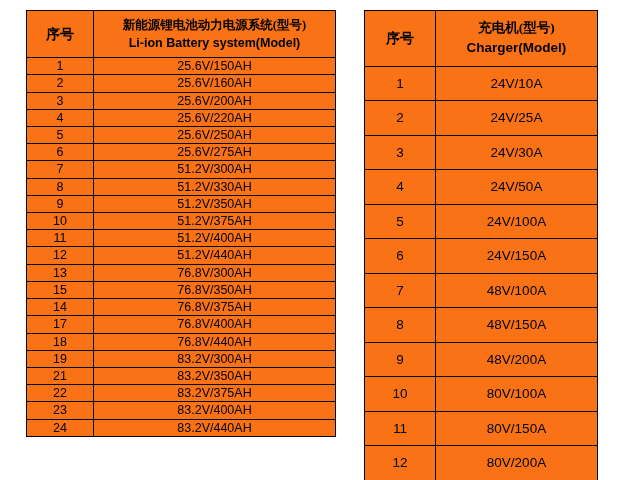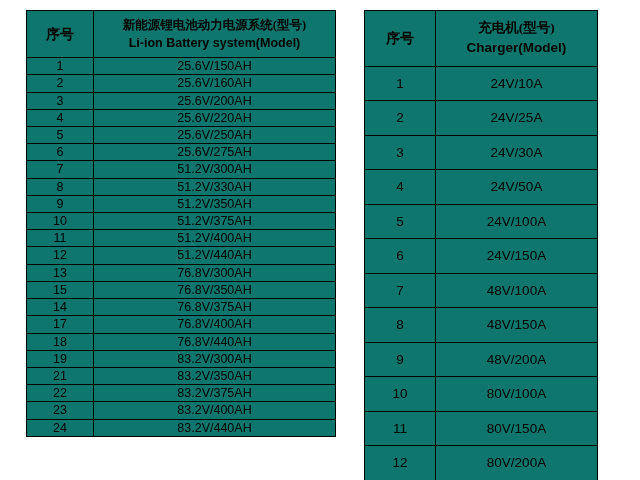--- a/index.html
+++ b/index.html
@@ -15,21 +15,21 @@
     overflow: hidden;
   }
   .page {
     position: relative;
     width: 640px;
     height: 480px;
     background: #ffffff;
   }
   .table-wrap {
     position: absolute;
-    background: #0f766e;
+    background: #f97316;
   }
   #battery-table-wrap {
     left: 26px;
     top: 10px;
     width: 310px;
   }
   #charger-table-wrap {
     left: 364px;
     top: 10px;
     width: 234px;

